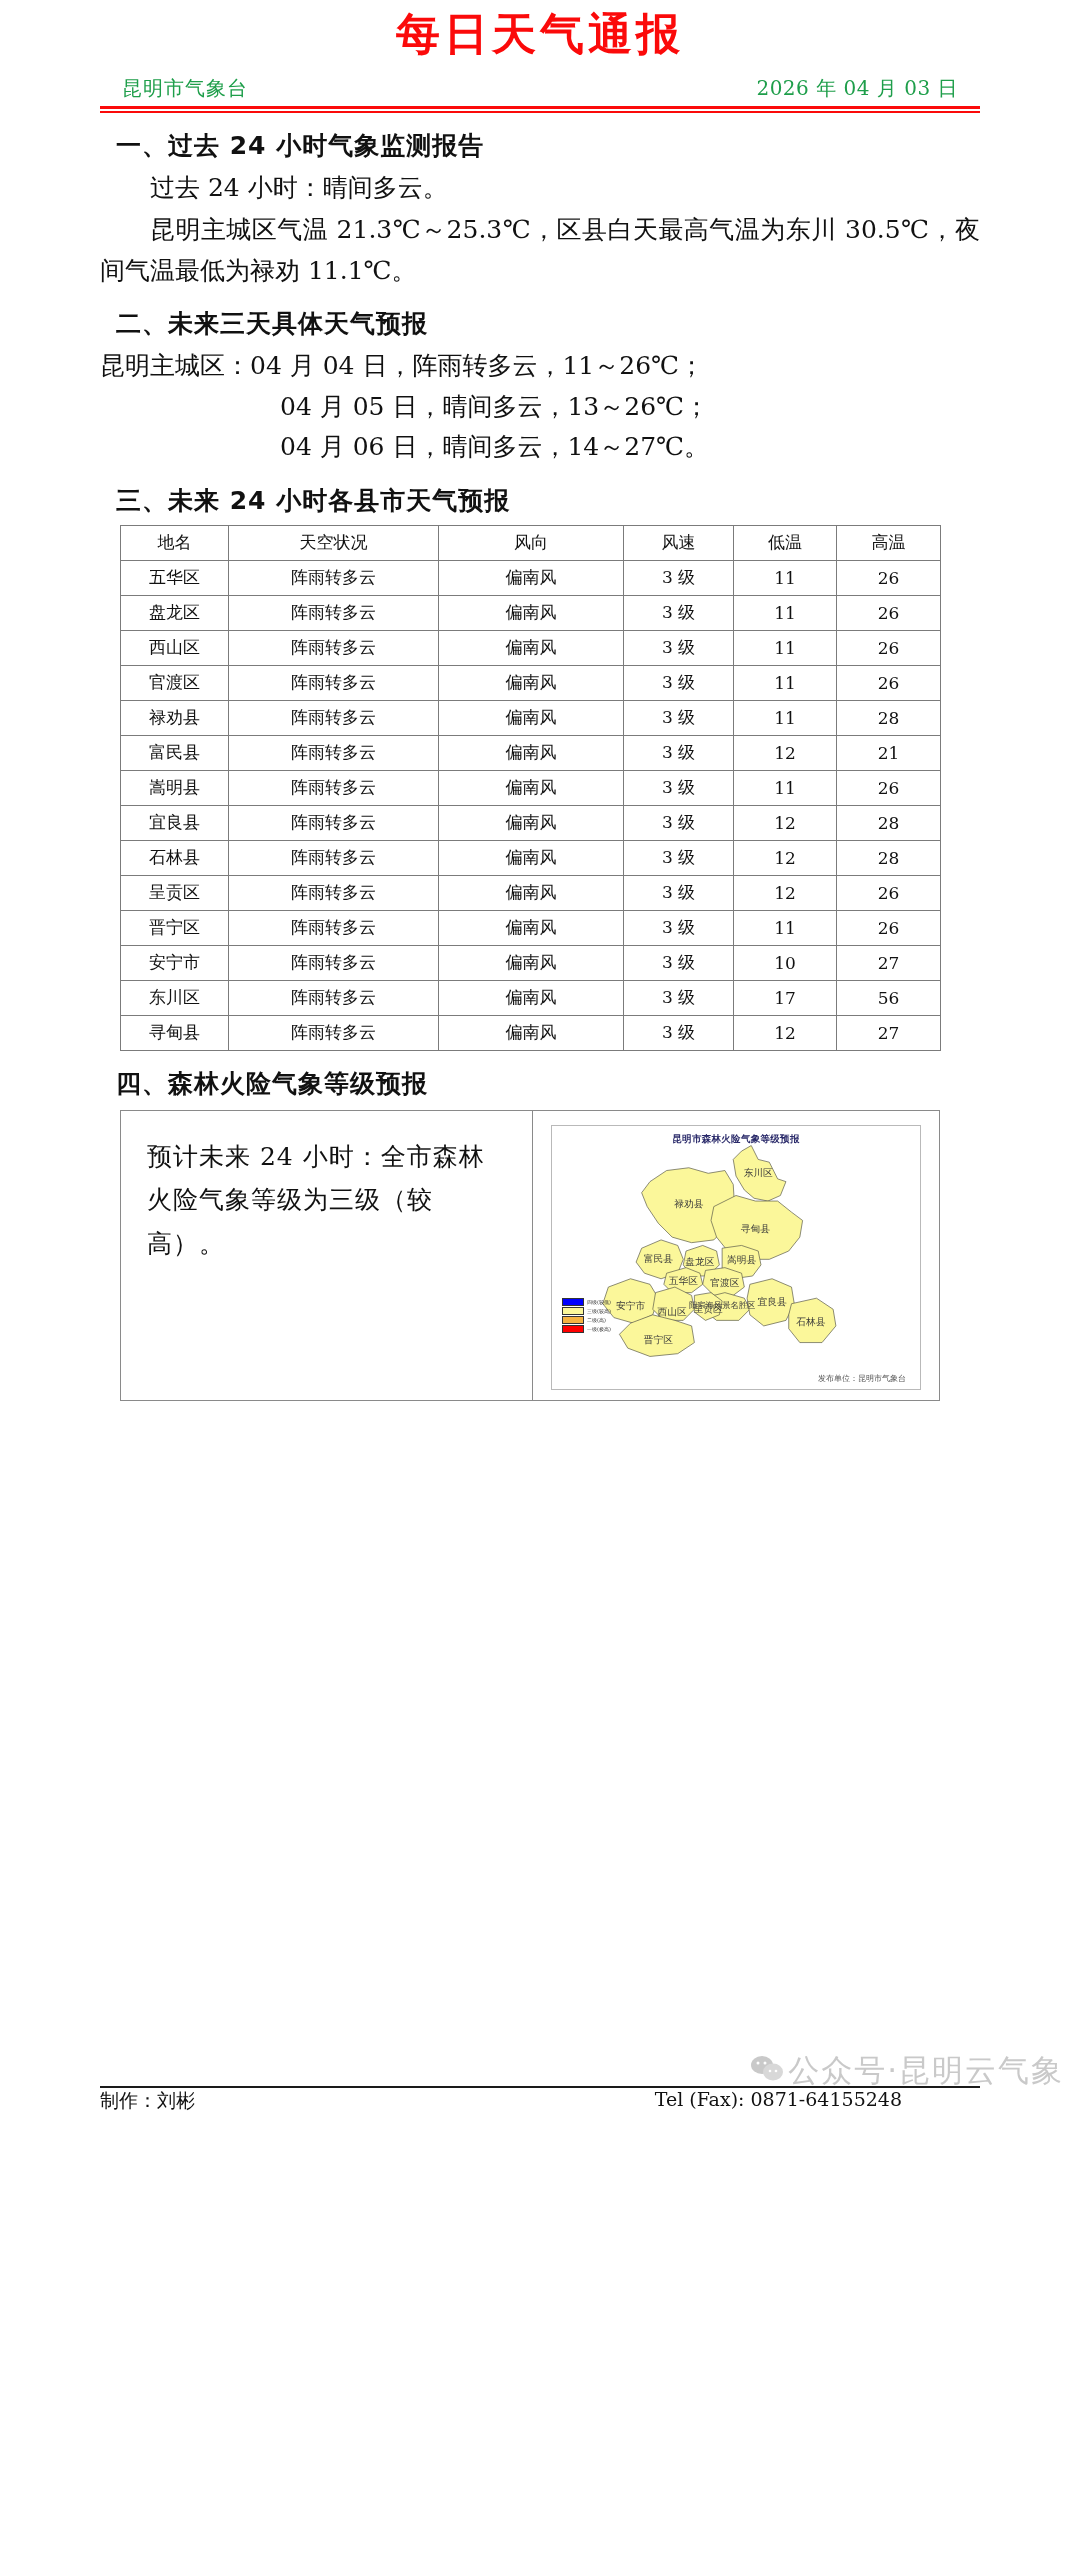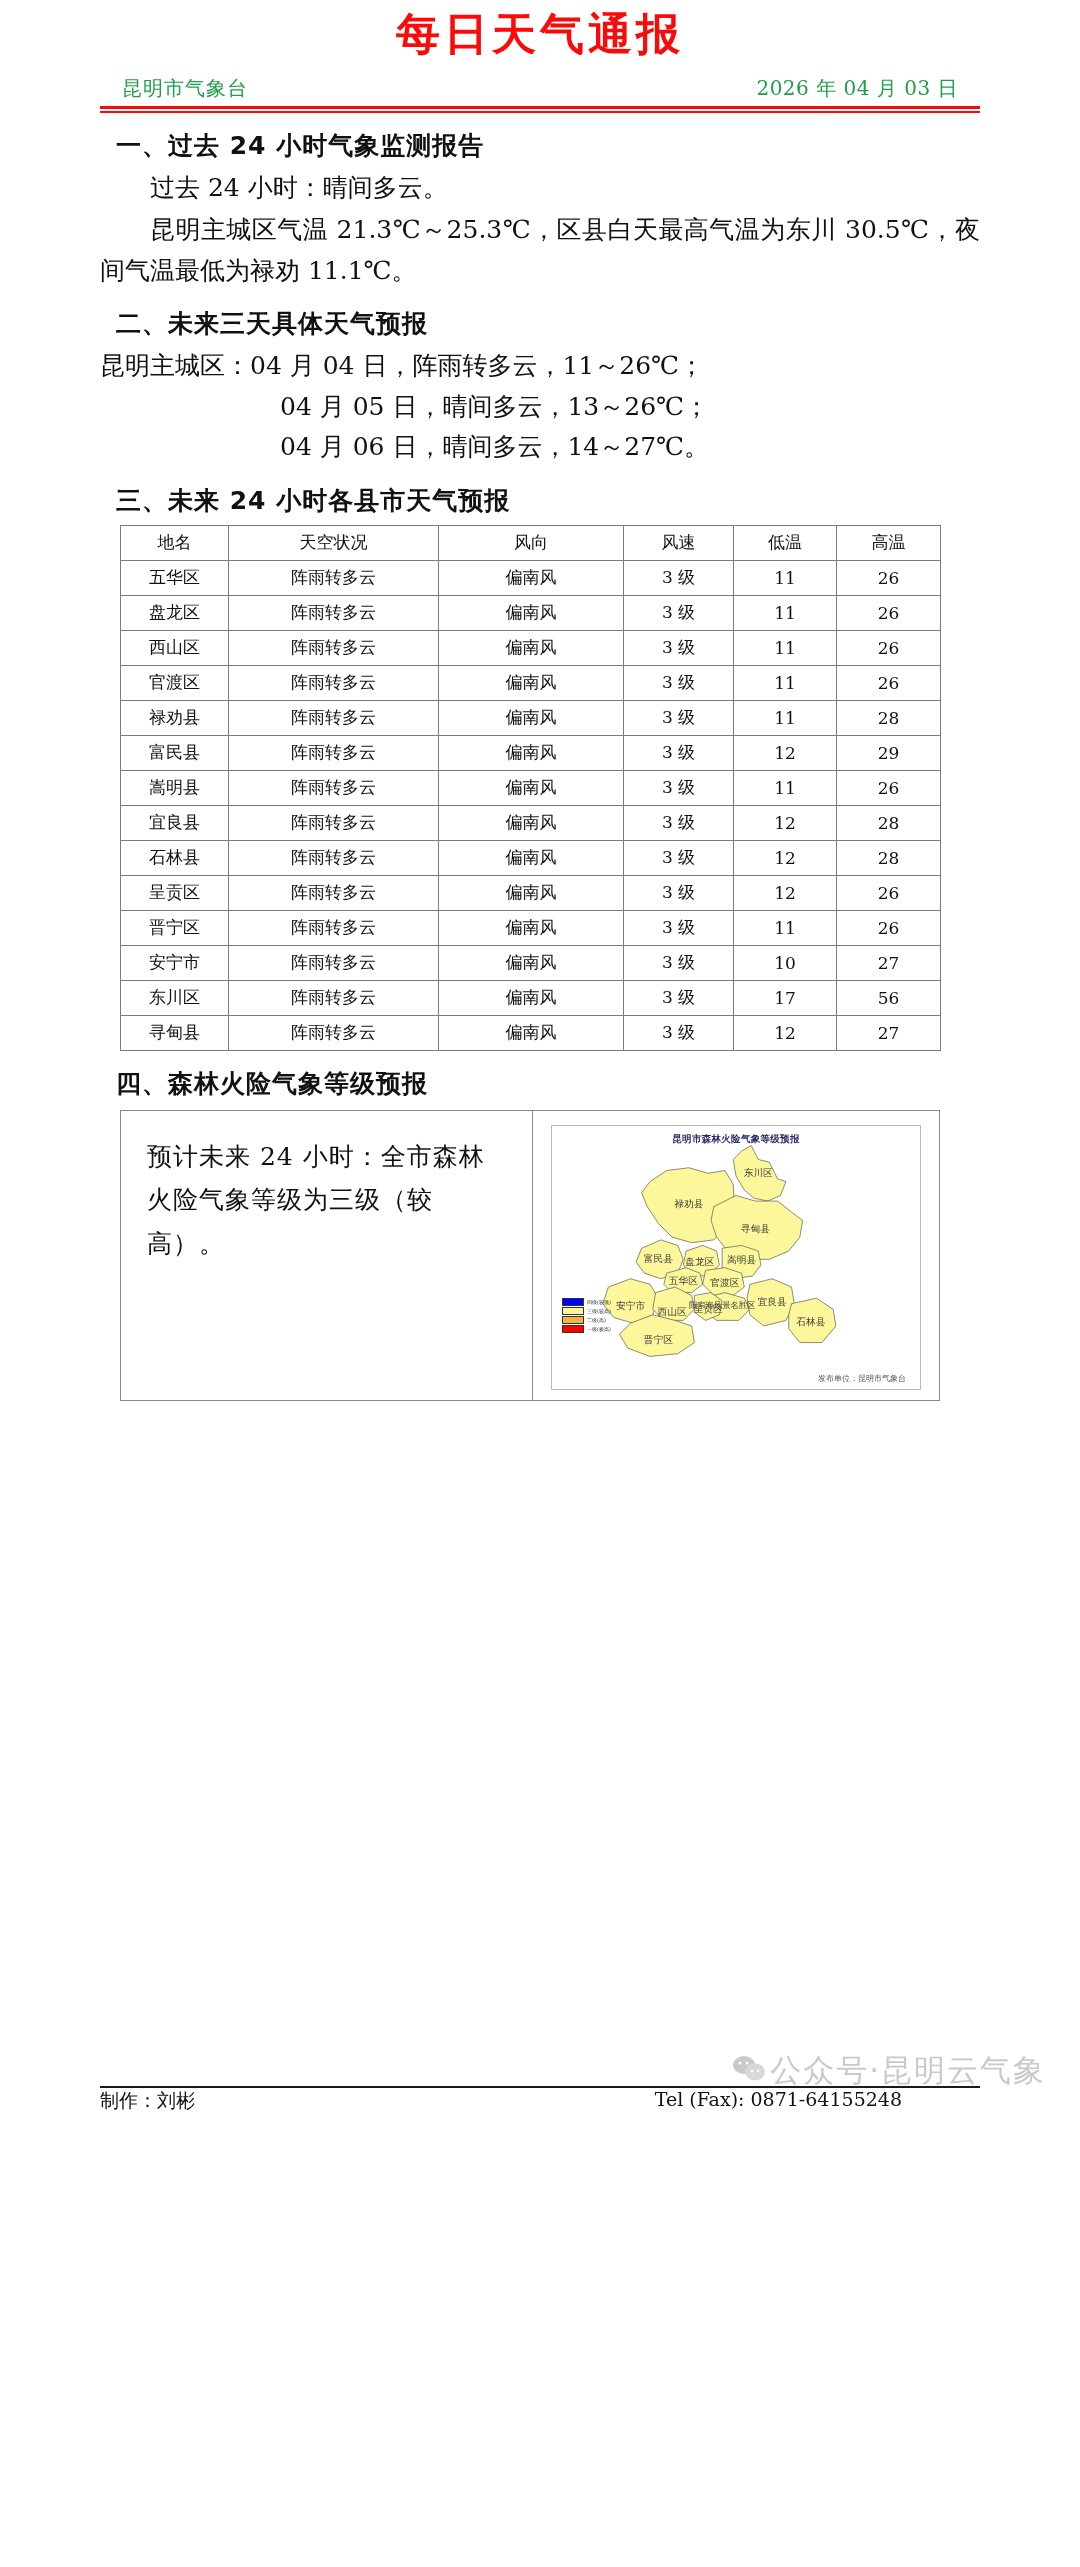--- a/index.html
+++ b/index.html
@@ -164,21 +164,21 @@
   .footer-rule { height:2px; background:#1a1a1a; width:100%; }
   .footer-row {
     display:flex;
     justify-content:space-between;
     font-size:19px;
     font-family:"DejaVu Serif","Liberation Serif",serif;
   }
   .footer-tel { margin-right:78px; }
   .watermark {
     position:absolute;
-    right:34px; bottom:44px;
+    right:16px; bottom:44px;
     display:flex; align-items:center; gap:4px;
     color:#c9c9c9;
     font-size:31px;
     letter-spacing:2px;
     font-family:"DejaVu Sans","Liberation Sans",sans-serif;
     pointer-events:none;
   }
 </style>
 </head>
 <body>
@@ -271,21 +271,21 @@
             <td>3 级</td>
             <td>11</td>
             <td>28</td>
           </tr>
           <tr>
             <td>富民县</td>
             <td>阵雨转多云</td>
             <td>偏南风</td>
             <td>3 级</td>
             <td>12</td>
-            <td>29</td>
+            <td>21</td>
           </tr>
           <tr>
             <td>嵩明县</td>
             <td>阵雨转多云</td>
             <td>偏南风</td>
             <td>3 级</td>
             <td>11</td>
             <td>26</td>
           </tr>
           <tr>

